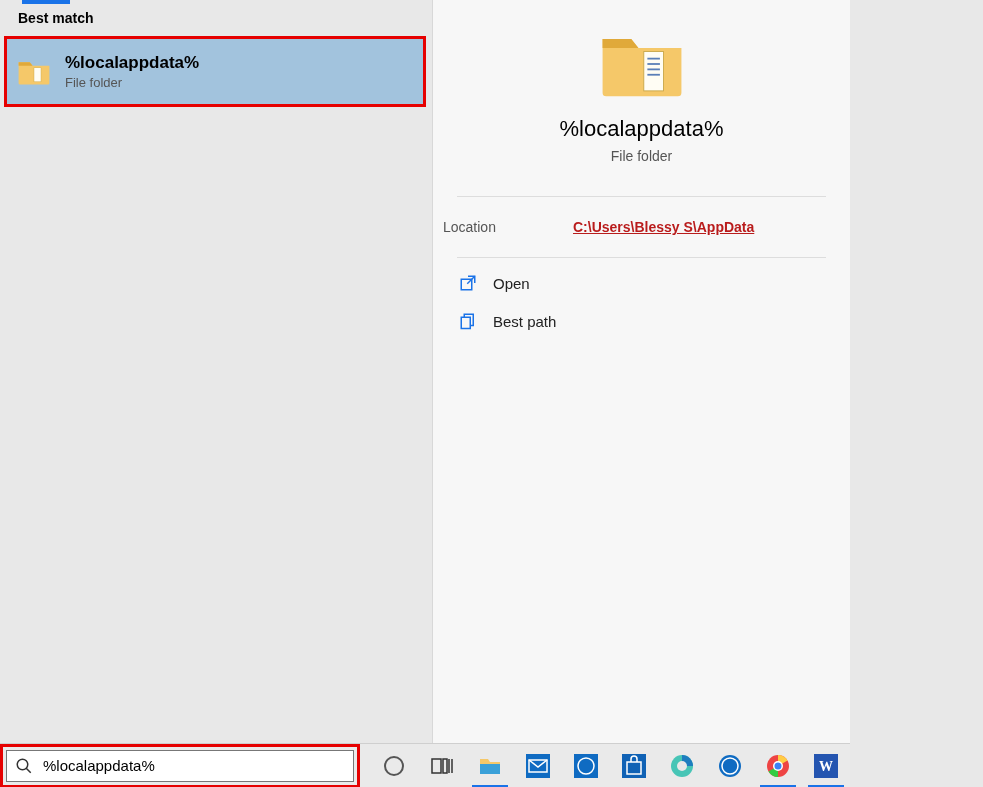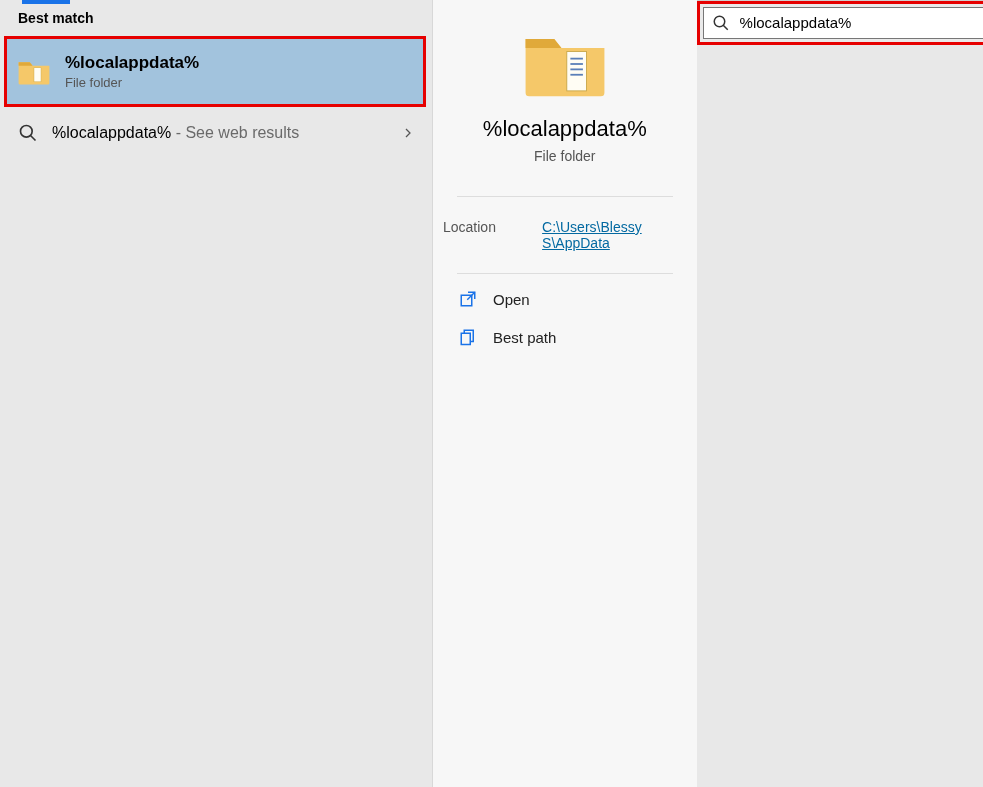--- a/index.html
+++ b/index.html
@@ -1,17 +1,17 @@
 <!DOCTYPE html>
 <html><head>
 <meta charset="utf-8">
 <style>
   * { box-sizing: border-box; margin: 0; padding: 0; }
   html, body { width: 983px; height: 787px; font-family: "Segoe UI", Arial, sans-serif; background: #e8e8e8; overflow: hidden; }
-  .root { display: flex; flex-direction: row; width: 850px; height: 787px; }
+  .root { display: flex; flex-direction: column; width: 850px; height: 787px; }
   .main { flex: 1; display: flex; background: #e8e8e8; }
   .left-panel { width: 433px; height: 100%; background: #e8e8e8; position: relative; border-right: 1px solid #d8d8d8; }
   .right-panel { flex: 1; background: #f7f7f7; height: 100%; }
   .section-header { font-size: 14px; font-weight: 600; color: #000; padding: 10px 18px 8px 18px; }
   .highlight-box-1 { border: 3px solid #e60000; margin: 2px 6px 4px 4px; }
   .best-match-item { display: flex; align-items: center; background: #a2c3dd; padding: 14px 12px 14px 10px; }
   .folder-icon-sm { width: 34px; height: 28px; margin-right: 14px; }
   .bm-texts { display: flex; flex-direction: column; }
   .bm-title { font-size: 17px; font-weight: 600; color: #000; }
   .bm-sub   { font-size: 13px; color: #555; margin-top: 2px; }
@@ -20,21 +20,21 @@
   .web-text { flex: 1; font-size: 16px; color: #000; }
   .web-text .dim { color: #6a6a6a; }
   .chev { width: 12px; height: 12px; }
   .preview-box { text-align: center; padding-top: 28px; }
   .folder-icon-lg { width: 86px; height: 72px; margin: 0 auto; }
   .pv-title { font-size: 22px; color: #000; margin-top: 12px; }
   .pv-sub   { font-size: 14px; color: #555; margin-top: 6px; }
   .pv-divider { border: none; border-top: 1px solid #ddd; margin: 32px 24px 0 24px; }
   .loc-row { display: flex; padding: 22px 24px 22px 10px; font-size: 14px; }
   .loc-label { width: 130px; color: #555; }
-  .loc-path  { color: #0369a1; text-decoration: underline; cursor: pointer; }
+  .loc-path  { color: #b91c1c; text-decoration: underline; cursor: pointer; font-weight: bold; }
   .actions { padding: 6px 12px 0 26px; }
   .action-row { display: flex; align-items: center; gap: 16px; padding: 10px 0; font-size: 15px; color: #222; cursor: pointer; }
   .action-icon { width: 18px; height: 18px; flex: 0 0 18px; }
   .taskbar { flex: 0 0 44px; height: 44px; background: #eaeaea; display: flex; align-items: center; border-top: 1px solid #cfcfcf; }
   .highlight-box-2 { border: 3px solid #e60000; height: 44px; padding: 3px; width: 436px; }
   .search-box { width: 100%; height: 100%; background: #fff; border: 1px solid #777; display: flex; align-items: center; }
   .search-box .sb-icon { width: 18px; height: 18px; margin: 0 8px; }
   .search-input { border: none; outline: none; flex: 1; font-size: 15px; padding: 0 2px; font-family: inherit; }
   .tb-icons { display: flex; align-items: center; height: 100%; gap: 0; margin-left: 10px; }
   .tb-btn { width: 48px; height: 44px; display: flex; align-items: center; justify-content: center; cursor: pointer; position: relative; }
@@ -63,32 +63,20 @@
             <rect x="24" y="14" width="10" height="20" fill="#fffdf4" stroke="#c8a648" stroke-width="0.6"></rect>
           </svg>
           <div class="bm-texts">
             <div class="bm-title">%localappdata%</div>
             <div class="bm-sub">File folder</div>
           </div>
         </div>
       </div>
 
 
-      <div class="web-row">
-        <svg class="mag-icon" viewBox="0 0 24 24">
-          <circle cx="10" cy="10" r="7" fill="none" stroke="#333" stroke-width="2"></circle>
-          <line x1="15" y1="15" x2="21" y2="21" stroke="#333" stroke-width="2"></line>
-        </svg>
-        <div class="web-text">
-          <span>%localappdata%</span><span class="dim"> - See web results</span>
-        </div>
-        <svg class="chev" viewBox="0 0 24 24">
-          <polyline points="8,4 16,12 8,20" fill="none" stroke="#555" stroke-width="2.5"></polyline>
-        </svg>
-      </div>
     </div>
 
     <div class="right-panel">
       <div class="preview-box">
         <svg class="folder-icon-lg" viewBox="0 0 96 80">
           <path d="M4 12 h32 l8 10 h48 v50 a4 4 0 0 1 -4 4 H8 a4 4 0 0 1 -4 -4 Z" fill="#f5c869"></path>
           <path d="M4 12 h32 l8 10 H4 Z" fill="#e0a93a"></path>
           <rect x="50" y="26" width="22" height="44" fill="#fffdf4" stroke="#c8a648"></rect>
           <line x1="54" y1="34" x2="68" y2="34" stroke="#5a7fb8" stroke-width="2"></line>
           <line x1="54" y1="40" x2="68" y2="40" stroke="#5a7fb8" stroke-width="2"></line>

